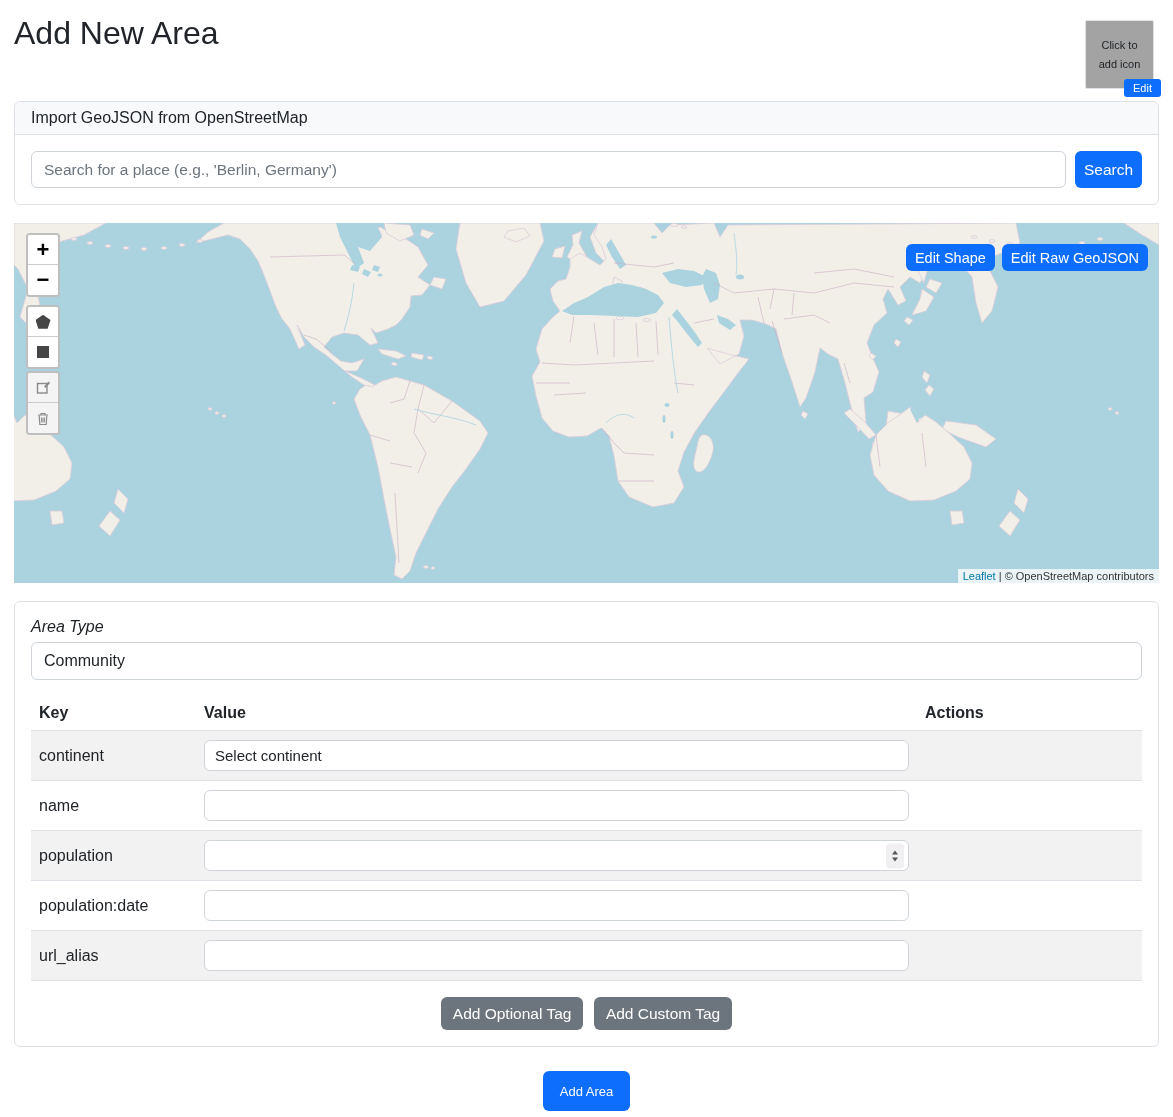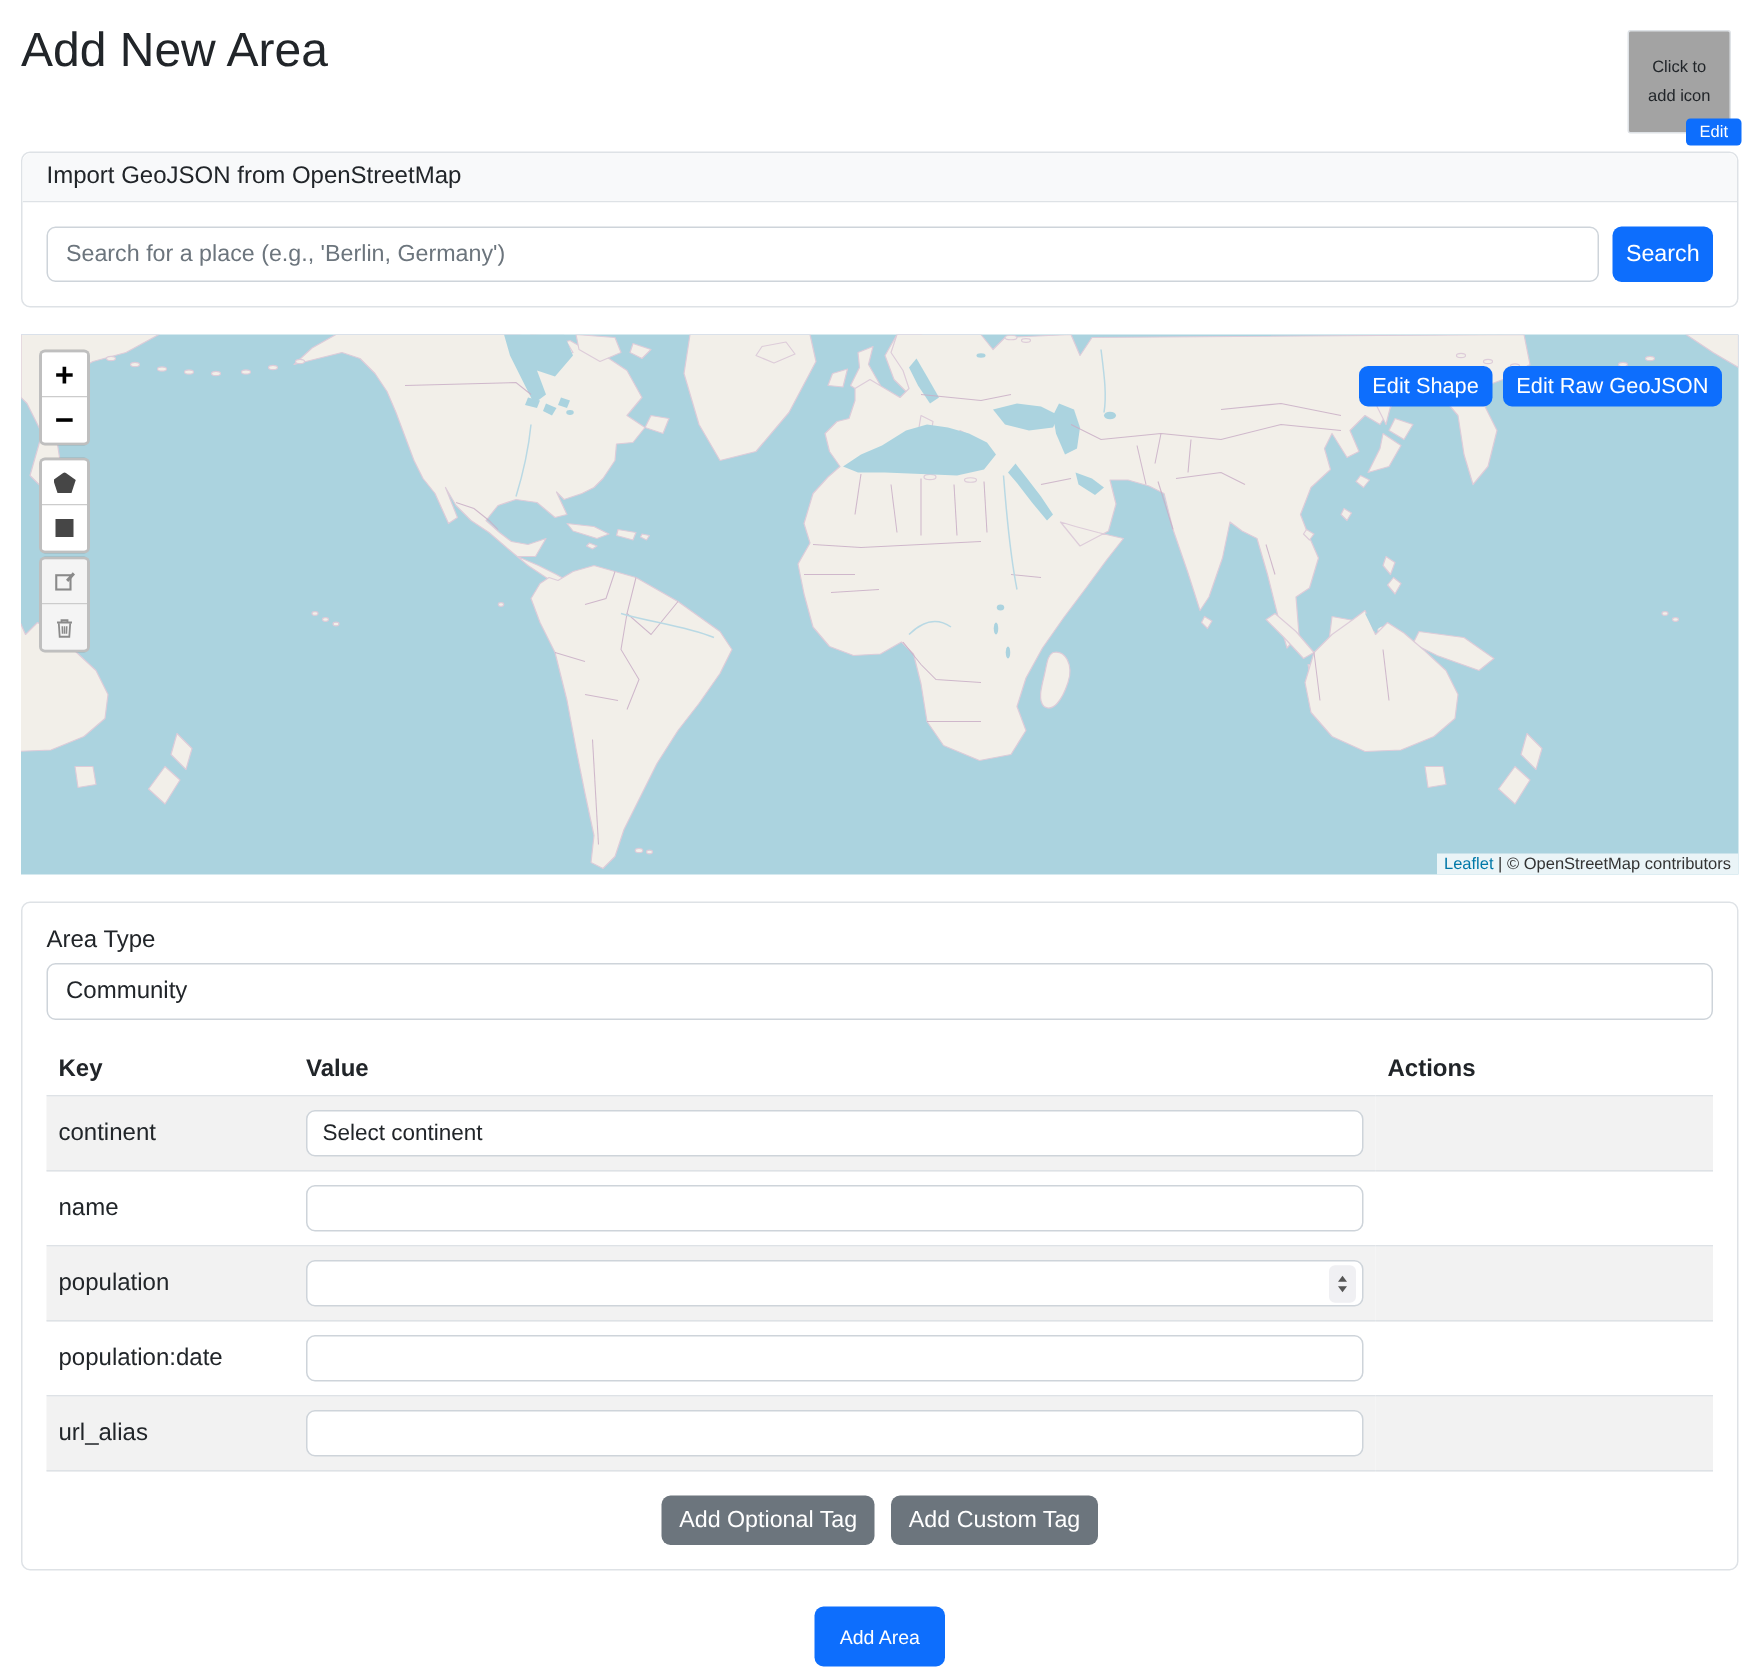--- a/index.html
+++ b/index.html
@@ -70,21 +70,21 @@
   .map-btns { position:absolute; top:9px; right:11px; z-index:5; display:flex; gap:7px; }
   .map-btn { font-size:14.5px; padding:4px 9px; height:27px;margin-top:12px; }
   .attribution {
     position:absolute; right:0; bottom:0; z-index:5;
     background:rgba(255,255,255,0.75); padding:1px 5px; font-size:11px; color:#333;
   }
   .attribution .leaflet-link { color:#0078A8; text-decoration:none; cursor:pointer; }
 
   
   .form-card { margin-top:18px; padding:16px; }
-  .field-label { font-size:16px; margin-bottom:6px; }
+  .field-label { font-size:16px; margin-bottom:6px;font-style:italic; }
   .fake-select {
     width:100%; height:38px; border:1px solid #ced4da; border-radius:6px;
     padding:7px 12px; font-size:16px; background:#fff; cursor:pointer;
     display:flex; align-items:center;
   }
   .area-type-select { margin-bottom:16px; }
 
   table.tag-table { width:100%; border-collapse:collapse; margin-bottom:0; }
   .tag-table th {
     text-align:left; font-weight:700; font-size:16px; padding:8px;

